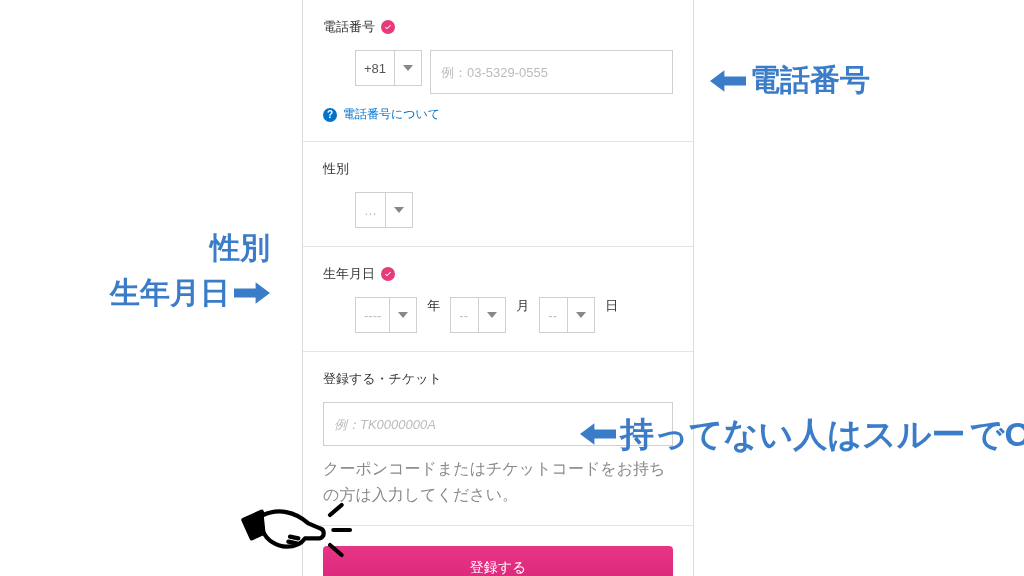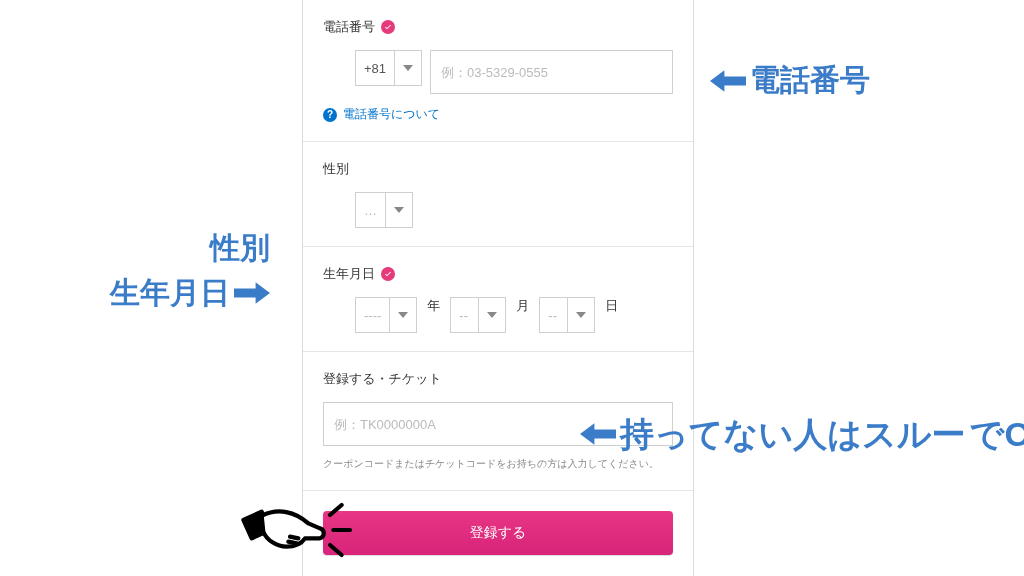--- a/index.html
+++ b/index.html
@@ -101,21 +101,21 @@
     font-size: 10px;
     font-weight: bold;
   }
   .date-unit {
     font-size: 13px;
     color: #333;
     margin: 0 2px;
   }
   .coupon-desc {
     margin-top: 10px;
-    font-size: 10px;
+    font-size: 16px;
     color: #8a8a8a;
     line-height: 1.6;
   }
   .submit-wrap {
     padding: 20px 20px 30px 20px;
     display: flex;
     justify-content: center;
     background: #fff;
   }
   .submit-btn {
@@ -238,21 +238,21 @@
           </span>
       </div>
       <span class="date-unit">日</span>
     </div>
   </div>
 
   <div class="section">
     <div class="section-label">
       <span>登録する・チケット</span>
     </div>
-    <input type="text" class="text-input" style="width: 100%;" placeholder="例：TK0000000A">
+    <input type="text" class="text-input" style="width: 100%; font-style: italic;" placeholder="例：TK0000000A">
     <div class="coupon-desc">クーポンコードまたはチケットコードをお持ちの方は入力してください。</div>
   </div>
 
   <div class="submit-wrap">
     <button class="submit-btn">登録する</button>
   </div>
 
 </div>
 
 <div class="anno anno-phone">

